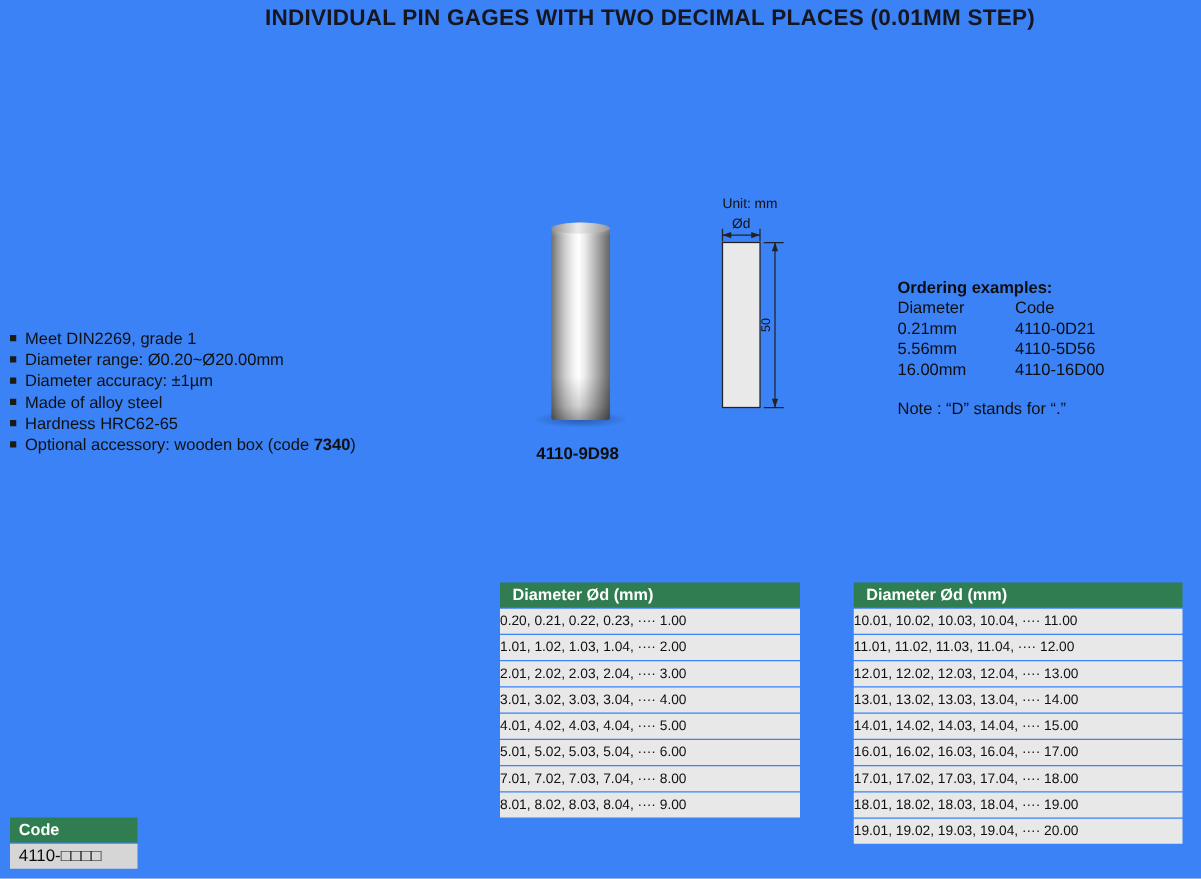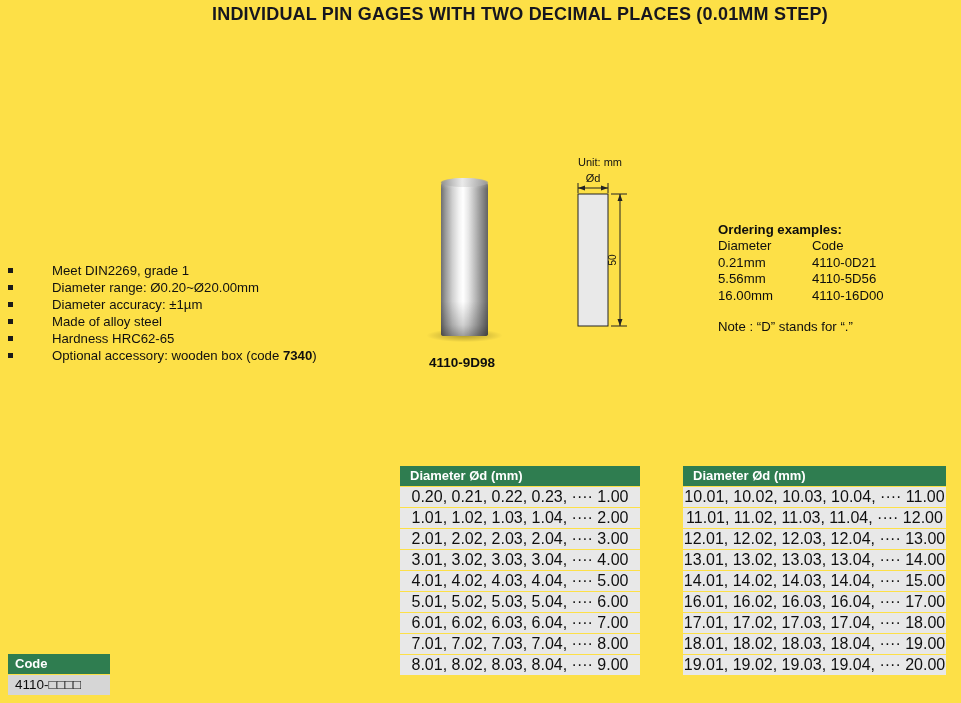--- a/index.html
+++ b/index.html
@@ -1,25 +1,25 @@
 <!DOCTYPE html>
 <html><head>
 <meta charset="utf-8">
 <style>
   * { margin:0; padding:0; box-sizing:border-box; }
   html,body { background:#fff; }
   body { font-family:"Liberation Sans", sans-serif; color:#111; }
-  .page { position:relative; width:961px; height:703px; background:#fde047; overflow:hidden; }
+  .page { position:relative; width:961px; height:703px; background:#3b82f6; overflow:hidden; }
 
   .title { position:absolute; left:212px; top:4px; white-space:nowrap;
            font-size:18px; font-weight:bold; color:#16161f; letter-spacing:.2px; }
 
   
   .features { position:absolute; left:8px; top:262px; list-style:none; }
-  .features li { display:flex; align-items:flex-start; line-height:17px; font-size:13.2px; color:#101010;gap:32px; }
+  .features li { display:flex; align-items:flex-start; line-height:17px; font-size:13.2px; color:#101010; }
   .sq { width:5px; height:5px; background:#1a1a1a; margin:6px 7px 0 0; flex:0 0 auto; }
 
   
   .pin { position:absolute; left:441px; top:178px; width:47px; height:158px; }
   .pin-shadow { position:absolute; left:-14px; right:-14px; bottom:-6px; height:13px;
     background:radial-gradient(ellipse at center, rgba(0,0,0,.30) 0%, rgba(0,0,0,.12) 45%, rgba(0,0,0,0) 72%); }
   .pin-rod { position:absolute; inset:0;
     border-top-left-radius:23px 7px; border-top-right-radius:23px 7px;
     border-bottom-left-radius:3px 2px; border-bottom-right-radius:3px 2px;
     background:
@@ -50,22 +50,22 @@
                height:20px; line-height:20px; padding-left:7px; }
   .code-val { background:#d6d6d6; color:#0d0d0d; font-weight:normal; font-size:13.5px;
               height:20px; line-height:20px; padding-left:7px; margin-top:1px; }
 
   
   .table { position:absolute; top:466px; }
   .table-left  { left:400px; width:240px; }
   .table-right { left:683px; width:263px; }
   .t-head { background:#2f7d50; color:#fff; font-weight:bold; font-size:13px;
             height:20px; line-height:20px; padding-left:10px; margin-bottom:1px; }
-  .t-row { background:#e8e8e8; height:20px; line-height:20px; text-align:center;
-           font-size:16px; color:#0f0f0f; margin-bottom:1px; }
+  .t-row { background:#e8e8e8; height:20px; line-height:20px; text-align:left;
+           font-size:11px; color:#0f0f0f; margin-bottom:1px; }
 </style>
 </head>
 <body>
 
 <div class="page">
 
   <div class="title">INDIVIDUAL PIN GAGES WITH TWO DECIMAL PLACES (0.01MM STEP)</div>
 
   <ul class="features">
     <li>
@@ -138,21 +138,20 @@
   </div>
 
   <div class="table table-left">
     <div class="t-head">Diameter Ød (mm)</div>
     <div class="t-row">0.20, 0.21, 0.22, 0.23, ···· 1.00</div>
     <div class="t-row">1.01, 1.02, 1.03, 1.04, ···· 2.00</div>
     <div class="t-row">2.01, 2.02, 2.03, 2.04, ···· 3.00</div>
     <div class="t-row">3.01, 3.02, 3.03, 3.04, ···· 4.00</div>
     <div class="t-row">4.01, 4.02, 4.03, 4.04, ···· 5.00</div>
     <div class="t-row">5.01, 5.02, 5.03, 5.04, ···· 6.00</div>
-    <div class="t-row">6.01, 6.02, 6.03, 6.04, ···· 7.00</div>
     <div class="t-row">7.01, 7.02, 7.03, 7.04, ···· 8.00</div>
     <div class="t-row">8.01, 8.02, 8.03, 8.04, ···· 9.00</div>
   </div>
 
   <div class="table table-right">
     <div class="t-head">Diameter Ød (mm)</div>
     <div class="t-row">10.01, 10.02, 10.03, 10.04, ···· 11.00</div>
     <div class="t-row">11.01, 11.02, 11.03, 11.04, ···· 12.00</div>
     <div class="t-row">12.01, 12.02, 12.03, 12.04, ···· 13.00</div>
     <div class="t-row">13.01, 13.02, 13.03, 13.04, ···· 14.00</div>

